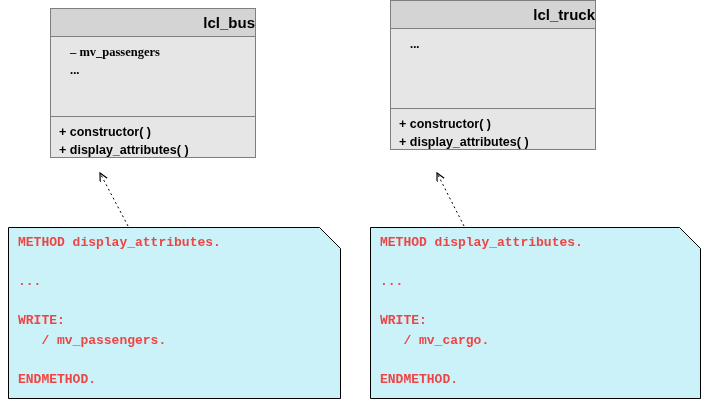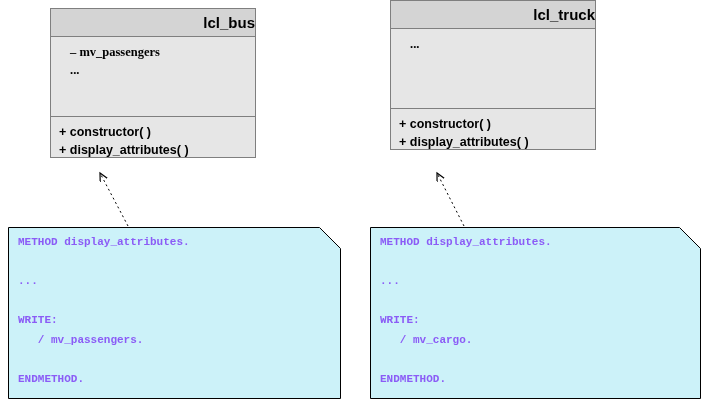--- a/index.html
+++ b/index.html
@@ -54,24 +54,24 @@
   
   .note{
     position:absolute;
   }
   .note svg{position:absolute;left:0;top:0;}
   .note pre{
     position:absolute;
     left:10px;top:6px;right:10px;bottom:4px;
     margin:0;
     font-family:"Liberation Mono","DejaVu Sans Mono",monospace;
-    font-size:11px;
+    font-size:13px;
     font-weight:bold;
     line-height:19.5px;
-    color:#8b5cf6;
+    color:#ef4444;
     white-space:pre;
   }
 </style>
 </head>
 <body>
 
 <div class="canvas">
 
   <svg class="connectors">
     <defs>

